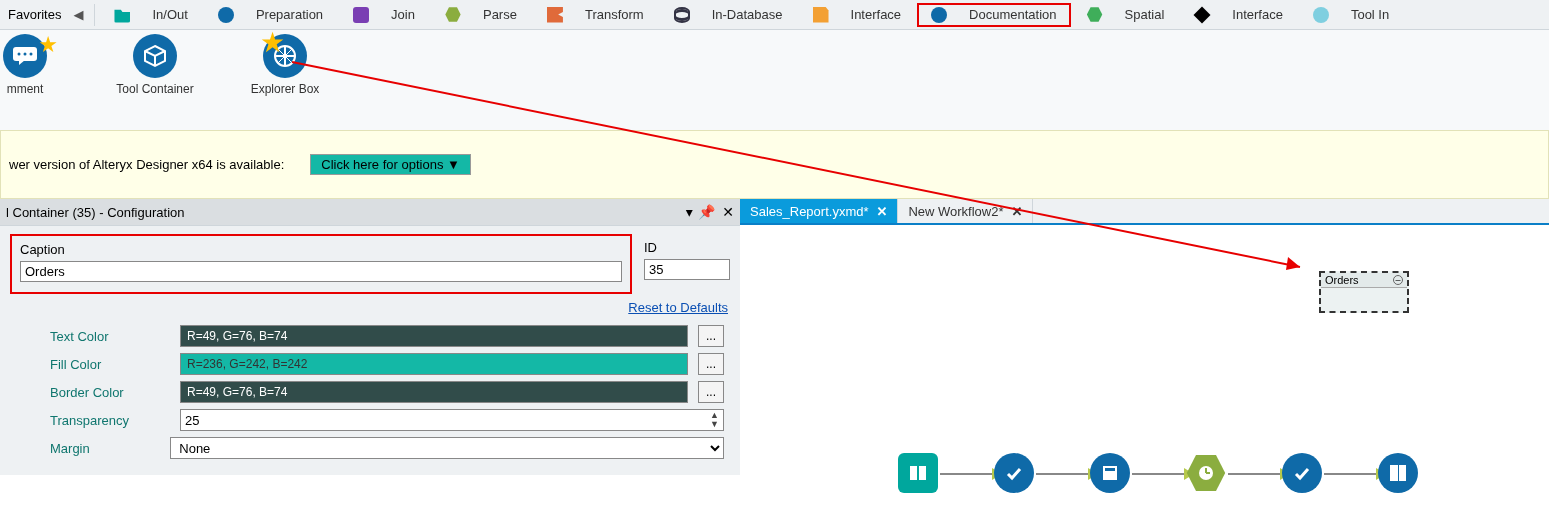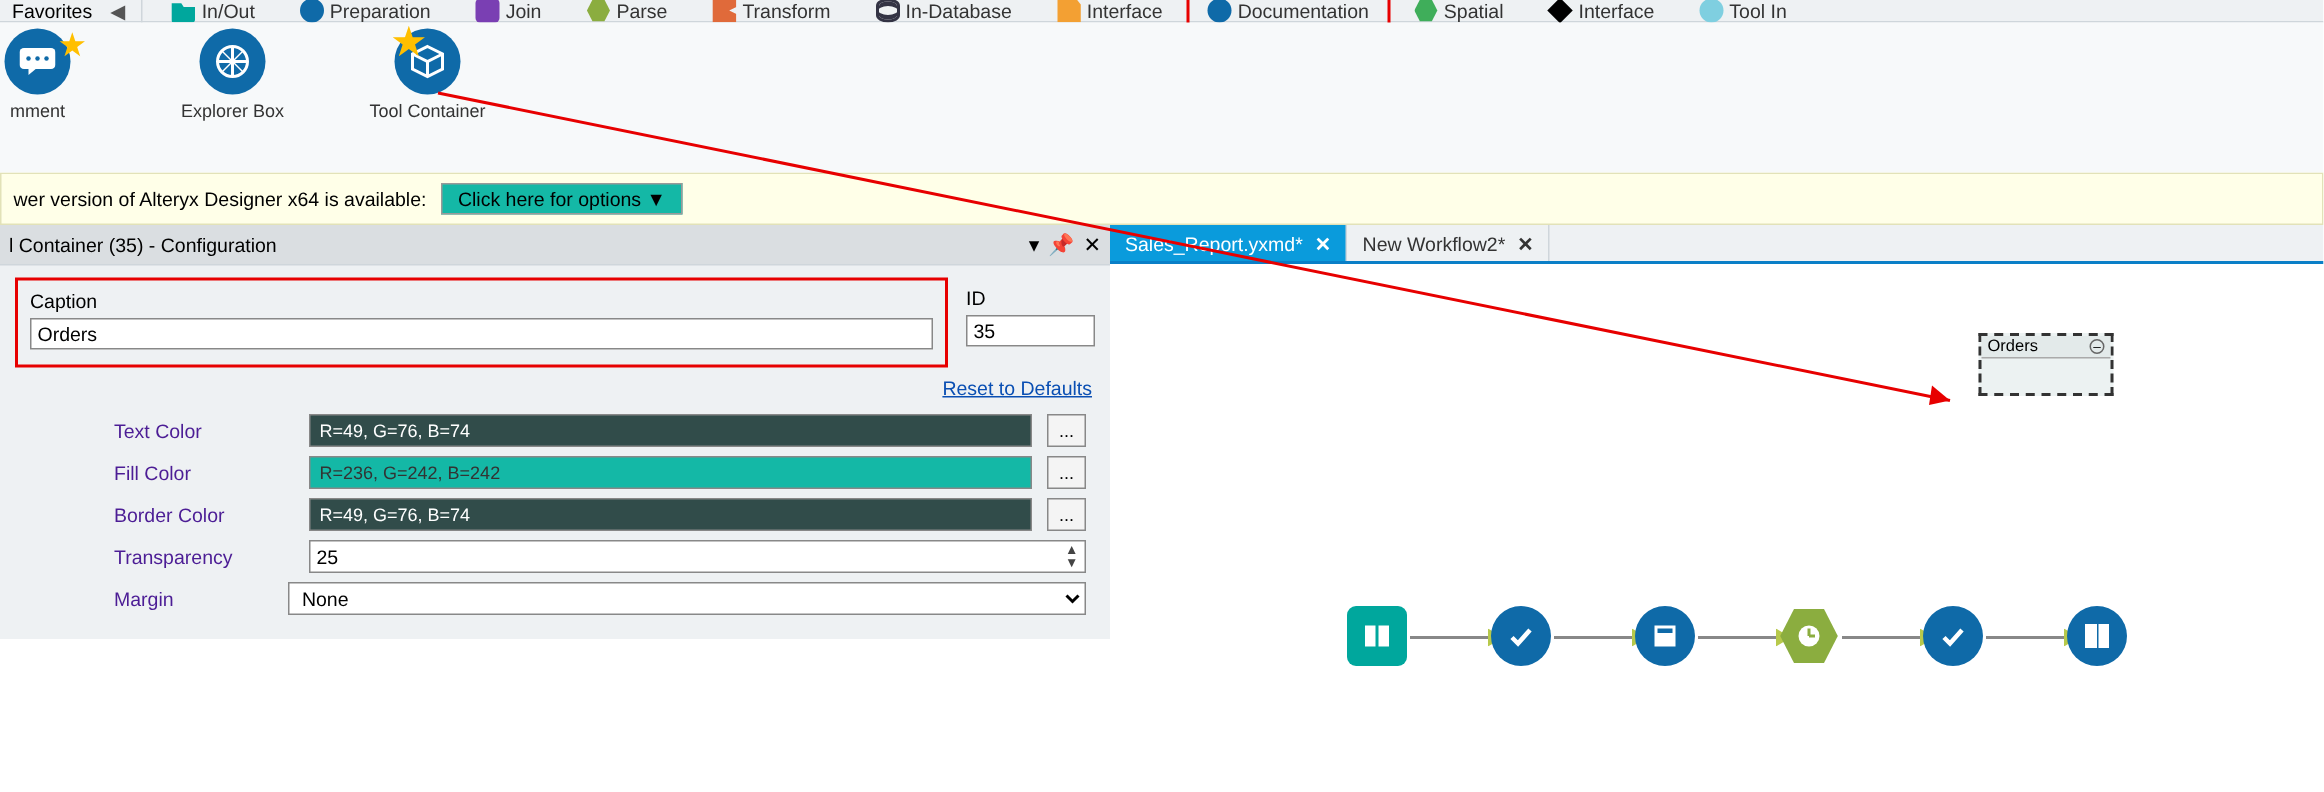--- a/index.html
+++ b/index.html
@@ -3,31 +3,31 @@
 <meta charset="utf-8">
 <style>
   * { box-sizing: border-box; font-family: "Segoe UI", Arial, sans-serif; }
   body { margin: 0; background: #fff; font-size: 13px; color: #000; width: 1549px; }
 
   
   .toolbar {
     background: #eef1f3;
     border-bottom: 1px solid #cfd6db;
     display: flex; align-items: center;
-    height: 15px; padding-left: 4px; gap: 2px;
+    height: 30px; padding-left: 4px; gap: 2px;
     position: relative;
   }
   .fav-label { margin: 0 4px; }
   .tab-nav-btn {
     width: 22px; height: 22px; display:flex; align-items:center; justify-content:center;
     color:#555;
   }
   .sep { width:1px; height:22px; background:#cfd6db; margin:0 3px; }
   .cat {
-    display:flex; align-items:center; gap:4px;
+    display:flex; align-items:center; gap:22px;
     padding:2px 12px; height:24px; border:2px solid transparent;
     color:#333;
   }
   .cat.highlighted { border:2px solid #e70000; }
   .cat-icon { width:16px; height:16px; display:inline-block; }
 
   
   .ic-folder { background:#00a79d; clip-path: polygon(0 20%, 40% 20%, 50% 35%, 100% 35%, 100% 100%, 0 100%); border-radius:2px;}
   .ic-circle { border-radius:50%; }
   .ic-square { border-radius:3px; }
@@ -49,21 +49,21 @@
     width:44px; height:44px; border-radius:50%; background:#0f6aa8;
     margin:0 auto; display:flex; align-items:center; justify-content:center;
   }
   .bigcircle.cube { background:#0f6aa8; }
   .toolstar { position:absolute; right:12px; top:-2px; color:#ffbf00; font-size:22px; }
   .toolstar2 { position:absolute; left:260px; top:-4px; color:#ffbf00; font-size:28px; }
 
   
   .notify {
     background:#ffffe8; border:1px solid #e2e2b8;
-    padding:6px 8px; display:flex; align-items:center; gap:10px;
+    padding:23px 8px; display:flex; align-items:center; gap:26px;
   }
   .notify button {
     border:1px solid #999; background:#14b8a6; padding:2px 10px; font-size:13px;
   }
 
   
   .split { display:flex; }
   .leftpane { width:740px; }
   .rightpane { flex:1; position:relative; }
 
@@ -87,21 +87,21 @@
     width:100%; border:1px solid #888; padding:2px 4px; font-size:13px; background:#fff;
   }
   .idgroup { width:90px; padding:6px 0 0 4px; }
   .idgroup .tf { width:100%; }
 
   .reset { text-align:right; margin:6px 2px 10px 0; }
   .reset a { color:#0a4fb3; text-decoration:underline; font-size:13px; }
 
   .propgrid { margin-left:40px; margin-right:6px; }
   .prow { display:flex; align-items:center; gap:10px; margin-bottom:6px; }
-  .prow .plabel { width:120px; font-size:13px; color:#4c1d95;margin-left:26px; }
+  .prow .plabel { width:120px; font-size:13px; color:#0f766e; }
   .swatch {
     flex:1; height:22px; border:1px solid #888; color:#fff; font-size:12px;
     padding:2px 6px; display:flex; align-items:center;
   }
   .swatch.light { color:#333; }
   .pickbtn { width:26px; height:22px; border:1px solid #888; background:#f4f4f4; text-align:center; font-size:12px; }
 
   .spinwrap { flex:1; height:22px; border:1px solid #888; background:#fff; display:flex; align-items:center; padding:0 4px; justify-content:space-between; }
   .spin-arrows { font-size:9px; line-height:1; color:#444; text-align:center; }
 
@@ -207,41 +207,41 @@
           <rect x="0" y="0" width="24" height="14" rx="3" fill="#fff"></rect>
           <polygon points="6,13 12,13 6,18" fill="#fff"></polygon>
           <circle cx="6" cy="7" r="1.5" fill="#0f6aa8"></circle>
           <circle cx="12" cy="7" r="1.5" fill="#0f6aa8"></circle>
           <circle cx="18" cy="7" r="1.5" fill="#0f6aa8"></circle>
         </svg>
     </div>
     <div class="lbl">mment</div>
   </div>
   <div class="tool">
+    <div class="bigcircle cube">
+      <svg width="26" height="26">
+          <polygon points="13,3 23,8 23,18 13,23 3,18 3,8" fill="none" stroke="#fff" stroke-width="2"></polygon>
+          <polyline points="3,8 13,13 23,8" fill="none" stroke="#fff" stroke-width="2"></polyline>
+          <line x1="13" y1="13" x2="13" y2="23" stroke="#fff" stroke-width="2"></line>
+        </svg>
+    </div>
+    <div class="lbl">Tool Container</div>
+  </div>
+  <div class="tool">
     <div class="bigcircle">
       <svg width="26" height="26">
           <circle cx="13" cy="13" r="10" fill="none" stroke="#fff" stroke-width="2"></circle>
           <line x1="3" y1="13" x2="23" y2="13" stroke="#fff" stroke-width="2"></line>
           <line x1="13" y1="3" x2="13" y2="23" stroke="#fff" stroke-width="2"></line>
           <line x1="6" y1="6" x2="20" y2="20" stroke="#fff" stroke-width="1"></line>
           <line x1="20" y1="6" x2="6" y2="20" stroke="#fff" stroke-width="1"></line>
         </svg>
     </div>
     <div class="lbl">Explorer Box</div>
   </div>
-  <div class="tool">
-    <div class="bigcircle cube">
-      <svg width="26" height="26">
-          <polygon points="13,3 23,8 23,18 13,23 3,18 3,8" fill="none" stroke="#fff" stroke-width="2"></polygon>
-          <polyline points="3,8 13,13 23,8" fill="none" stroke="#fff" stroke-width="2"></polyline>
-          <line x1="13" y1="13" x2="13" y2="23" stroke="#fff" stroke-width="2"></line>
-        </svg>
-    </div>
-    <div class="lbl">Tool Container</div>
-  </div>
   <span class="toolstar2">★</span>
 </div>
 
 <div class="notify">
   <span>wer version of Alteryx Designer x64 is available:</span>
   <button>Click here for options ▼</button>
 </div>
 
 <div class="split">
 

